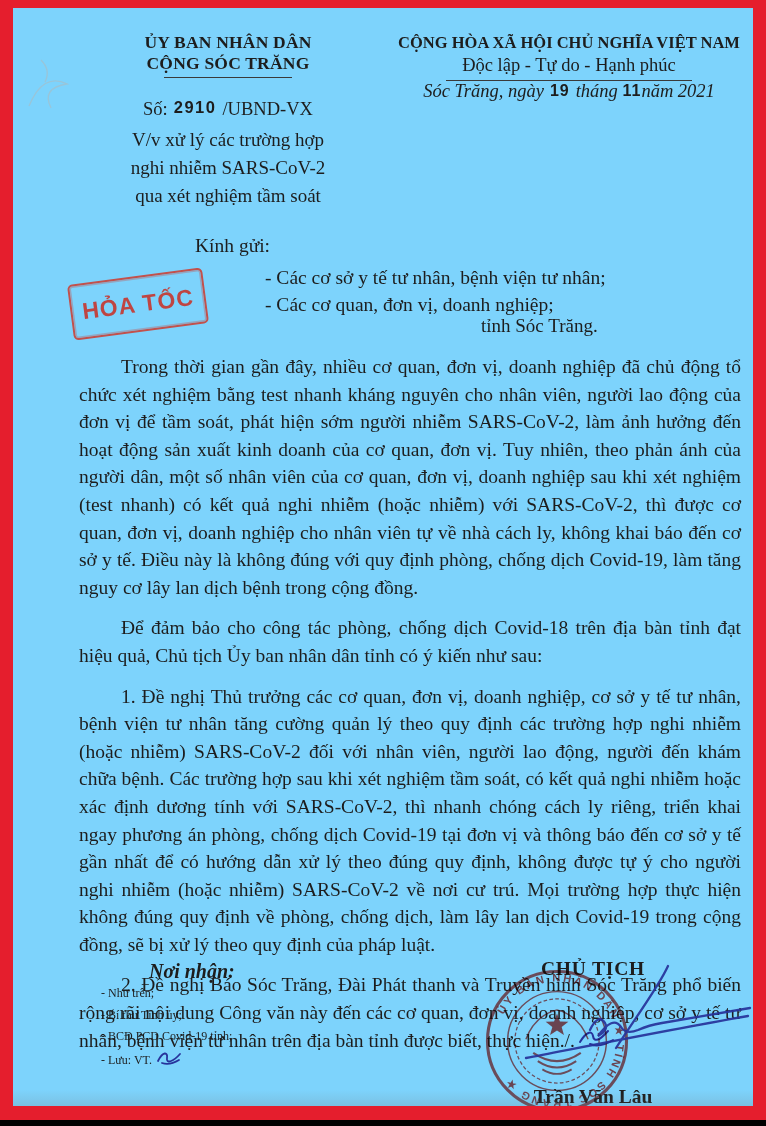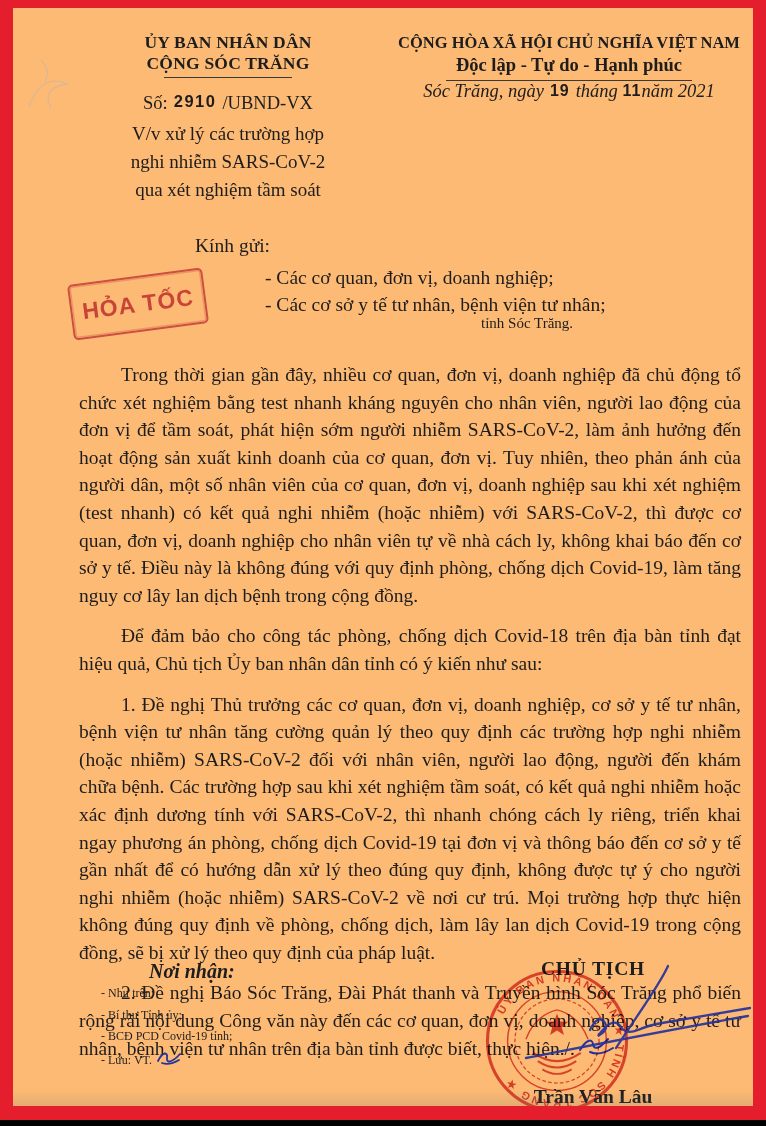--- a/index.html
+++ b/index.html
@@ -1,60 +1,60 @@
 <!DOCTYPE html>
 <html lang="vi"><head>
 <meta charset="utf-8">
 <style>
   html,body{margin:0;padding:0;background:#000;}
   .page{
     position:relative;
     width:766px;height:1120px;
     box-sizing:border-box;
-    background:#fdba74;
+    background:#7dd3fc;
     border:solid #e51e2d;
     border-width:8px 13px 14px 13px;
     font-family:"Liberation Serif","DejaVu Serif",serif;
     color:#1d1d1d;
     overflow:hidden;
   }
   .abs{position:absolute;}
   .center{text-align:center;}
   
   .hdr-left{left:60px;top:24px;width:310px;}
   .hdr-right{left:372px;top:24px;width:368px;}
   .org-line{font-weight:bold;font-size:17.5px;line-height:21px;letter-spacing:.2px;}
   .nat-line1{font-weight:bold;font-size:16.5px;line-height:21px;}
-  .nat-line2{font-weight:bold;font-size:18.5px;line-height:24px;}
+  .nat-line2{font-weight:normal;font-size:18.5px;line-height:24px;}
   .rule{height:0;border-bottom:1.6px solid #3a3a3a;margin:3px auto 0;}
   .rule-org{width:128px;}
   .rule-nat{width:246px;}
-  .so-line{margin-top:15px;font-size:18.5px;}
+  .so-line{margin-top:21px;font-size:18.5px;}
   .so-number{font-family:"Liberation Sans",sans-serif;font-size:16.5px;font-weight:600;letter-spacing:1.5px;position:relative;top:-2px;}
   .subject{margin-top:6px;font-size:19px;line-height:28px;}
   .date-line{font-style:italic;font-size:18.5px;}
   .typed{font-family:"Liberation Sans",sans-serif;font-style:normal;font-weight:600;font-size:16px;letter-spacing:1px;position:relative;top:-1px;}
   .sp{display:inline-block;width:6px;}
   
   .stamp{
     left:57px;top:268px;width:132px;height:52px;
     transform:rotate(-7.5deg);
     border:2.5px solid #c8463e;border-radius:5px;
     box-shadow:inset 0 0 0 1.5px rgba(200,70,62,.35);
     display:flex;align-items:center;justify-content:center;
     color:#c53a33;font-family:"Liberation Sans",sans-serif;
     font-weight:bold;font-size:23px;letter-spacing:1px;
     opacity:.92;
   }
   
   .kinh-gui{left:182px;top:227px;font-size:19.5px;}
   .recips{left:252px;top:256px;font-size:19.5px;line-height:27px;}
-  .recips-tail{left:468px;top:307px;font-size:15px;}
+  .recips-tail{left:468px;top:307px;font-size:19px;}
   
-  .body-text{left:66px;top:353px;width:662px;}
+  .body-text{left:66px;top:345px;width:662px;}
   .body-text p{
     margin:0 0 13px 0;
     font-size:19.5px;line-height:27.6px;
     text-align:justify;text-indent:42px;
   }
   .inline-mark{vertical-align:-4px;margin-left:2px;}
   
   .noi-nhan{left:88px;top:952px;}
   .noi-nhan-label{font-weight:bold;font-style:italic;font-size:20px;margin-left:48px;}
   .noi-nhan-item{font-size:12px;line-height:21.5px;}
@@ -96,22 +96,22 @@
       <span>Sóc Trăng, ngày</span><span class="sp"></span><span class="typed">19</span><span class="sp"></span><span>tháng</span> <span class="typed">11</span><span>năm 2021</span>
     </div>
   </div>
 
   <div class="abs stamp">
     <span>HỎA TỐC</span>
   </div>
 
   <div class="abs kinh-gui">Kính gửi:</div>
   <div class="abs recips">
+    <div>- Các cơ sở y tế tư nhân, bệnh viện tư nhân;</div>
     <div>- Các cơ quan, đơn vị, doanh nghiệp;</div>
-    <div>- Các cơ sở y tế tư nhân, bệnh viện tư nhân;</div>
   </div>
   <div class="abs recips-tail">tỉnh Sóc Trăng.</div>
 
   <div class="abs body-text">
     <p><span>Trong thời gian gần đây, nhiều cơ quan, đơn vị, doanh nghiệp đã chủ động tổ chức xét nghiệm bằng test nhanh kháng nguyên cho nhân viên, người lao động của đơn vị để tầm soát, phát hiện sớm người nhiễm SARS-CoV-2, làm ảnh hưởng đến hoạt động sản xuất kinh doanh của cơ quan, đơn vị. Tuy nhiên, theo phản ánh của người dân, một số nhân viên của cơ quan, đơn vị, doanh nghiệp sau khi xét nghiệm (test nhanh) có kết quả nghi nhiễm (hoặc nhiễm) với SARS-CoV-2, thì được cơ quan, đơn vị, doanh nghiệp cho nhân viên tự về nhà cách ly, không khai báo đến cơ sở y tế. Điều này là không đúng với quy định phòng, chống dịch Covid-19, làm tăng nguy cơ lây lan dịch bệnh trong cộng đồng.</span></p>
     <p><span>Để đảm bảo cho công tác phòng, chống dịch Covid-18 trên địa bàn tỉnh đạt hiệu quả, Chủ tịch Ủy ban nhân dân tỉnh có ý kiến như sau:</span></p>
     <p><span>1. Đề nghị Thủ trưởng các cơ quan, đơn vị, doanh nghiệp, cơ sở y tế tư nhân, bệnh viện tư nhân tăng cường quản lý theo quy định các trường hợp nghi nhiễm (hoặc nhiễm) SARS-CoV-2 đối với nhân viên, người lao động, người đến khám chữa bệnh. Các trường hợp sau khi xét nghiệm tầm soát, có kết quả nghi nhiễm hoặc xác định dương tính với SARS-CoV-2, thì nhanh chóng cách ly riêng, triển khai ngay phương án phòng, chống dịch Covid-19 tại đơn vị và thông báo đến cơ sở y tế gần nhất để có hướng dẫn xử lý theo đúng quy định, không được tự ý cho người nghi nhiễm (hoặc nhiễm) SARS-CoV-2 về nơi cư trú. Mọi trường hợp thực hiện không đúng quy định về phòng, chống dịch, làm lây lan dịch Covid-19 trong cộng đồng, sẽ bị xử lý theo quy định của pháp luật.</span></p>
     <p><span>2. Đề nghị Báo Sóc Trăng, Đài Phát thanh và Truyền hình Sóc Trăng phổ biến rộng rãi nội dung Công văn này đến các cơ quan, đơn vị, doanh nghiệp, cơ sở y tế tư nhân, bệnh viện tư nhân trên địa bàn tỉnh được biết, thực hiện./.</span><svg class="inline-mark" width="40" height="24" viewBox="0 0 40 24">
           <path d="M3,15 C9,5 15,3 16,9 C17,16 23,13 31,4 M13,17 C20,20 28,18 36,13" fill="none" stroke="#27339b" stroke-width="2" stroke-linecap="round"></path>
         </svg></p>

